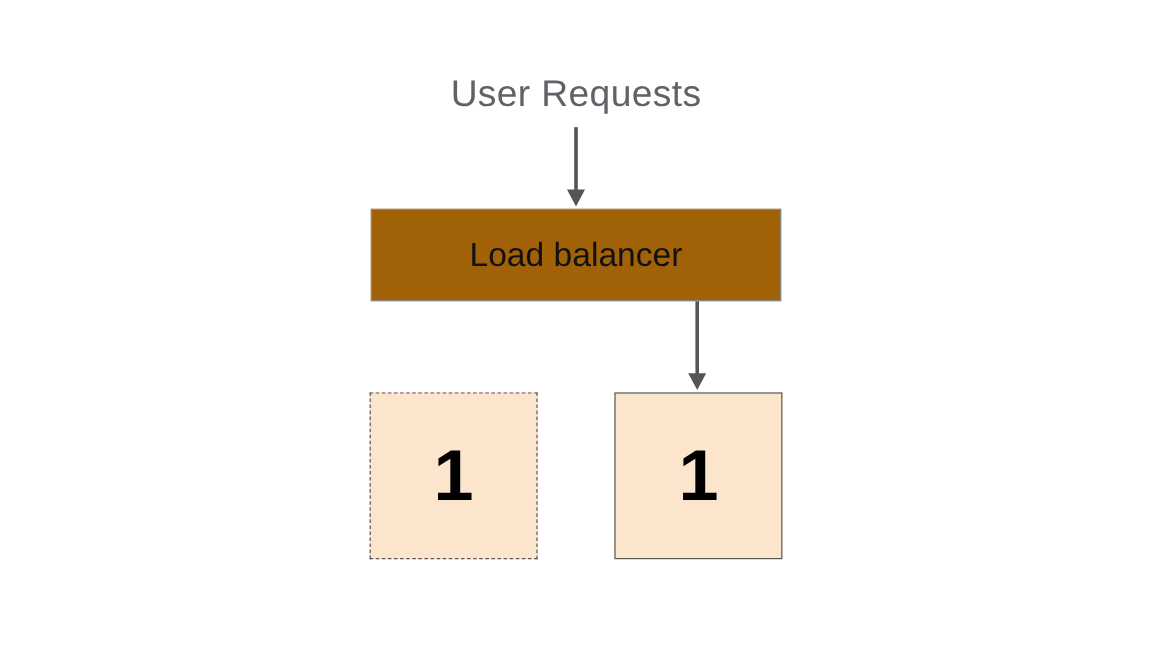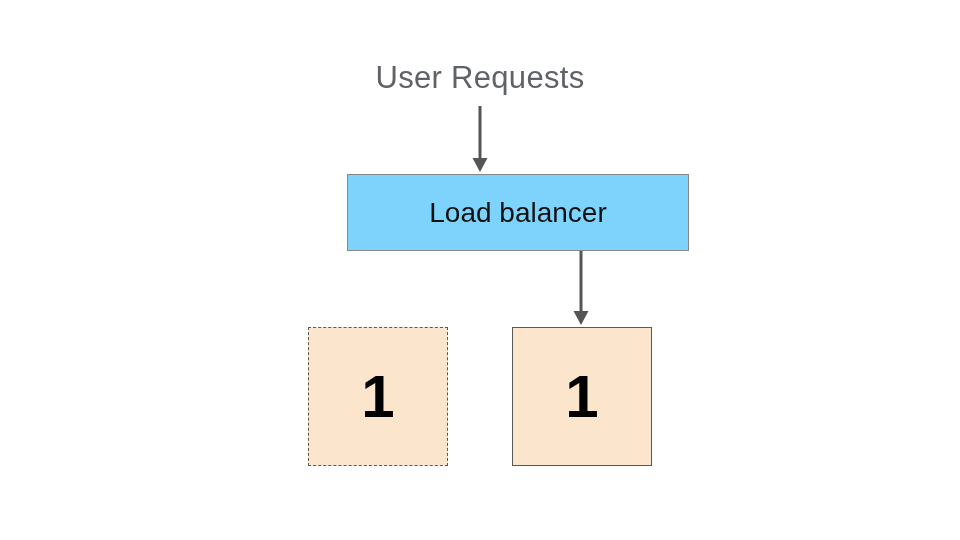--- a/index.html
+++ b/index.html
@@ -32,26 +32,25 @@
     width: 960px;
     height: 540px;
     pointer-events: none;
   }
   .lb-box {
     position: absolute;
     left: 309px;
     top: 174px;
     width: 340px;
     height: 75px;
-    background: #7dd3fc;
+    background: #a16207;
     border: 1px solid #888888;
     display: flex;
     align-items: center;
     justify-content: center;
-    margin-left: 38px;
   }
   .lb-label {
     font-size: 28px;
     color: #111111;
   }
   .node {
     position: absolute;
     top: 327px;
     width: 138px;
     height: 137px;

